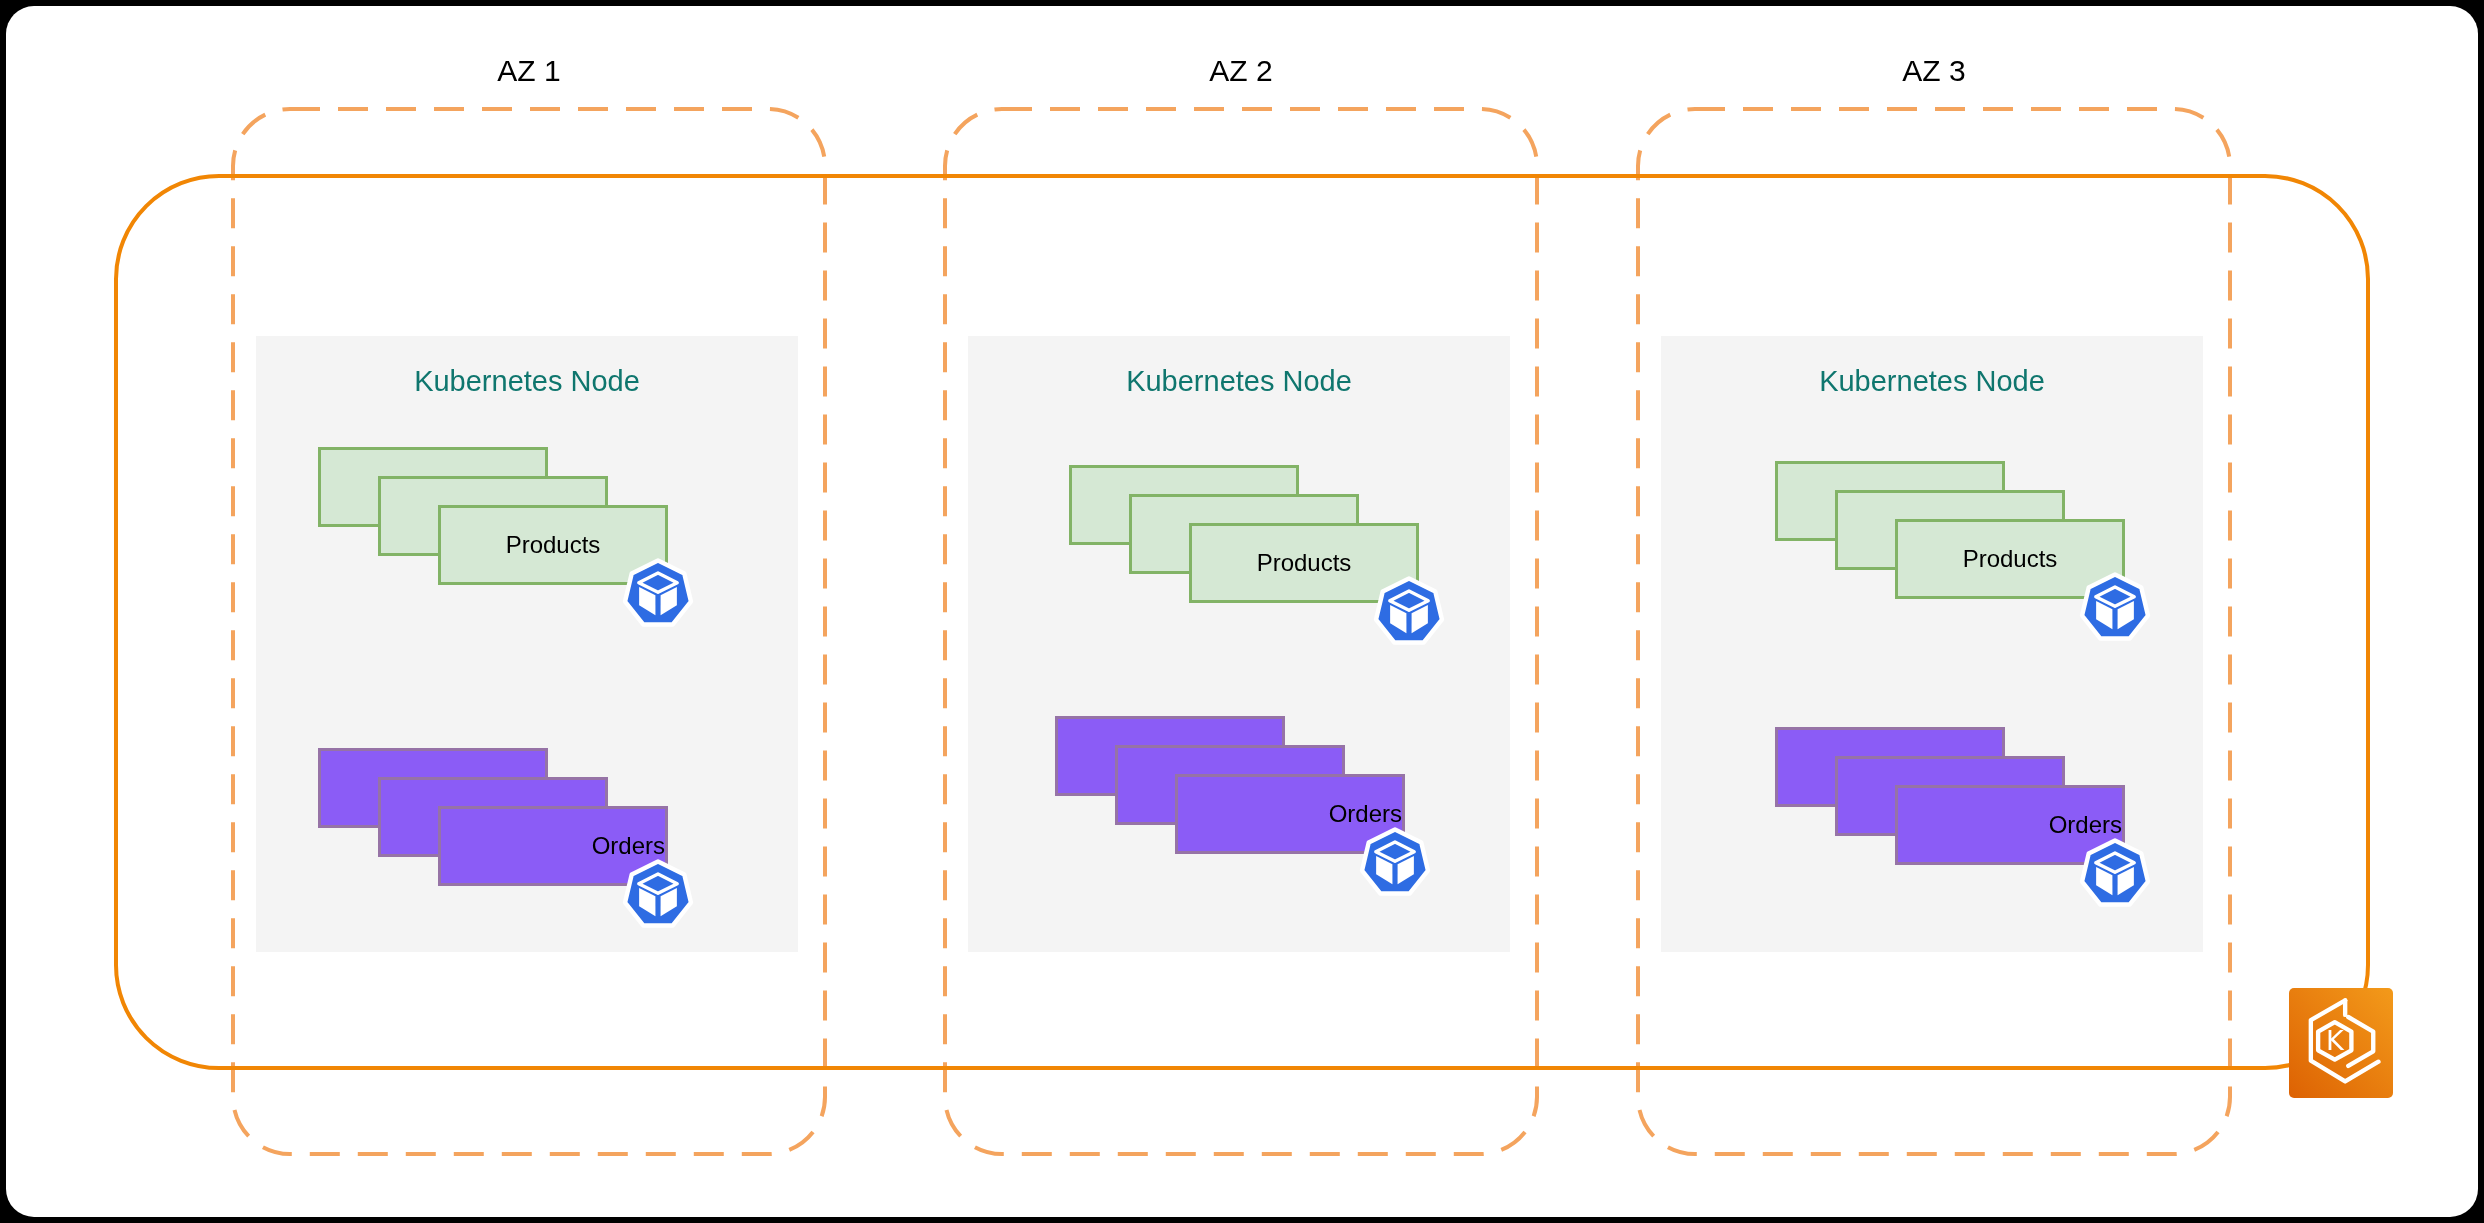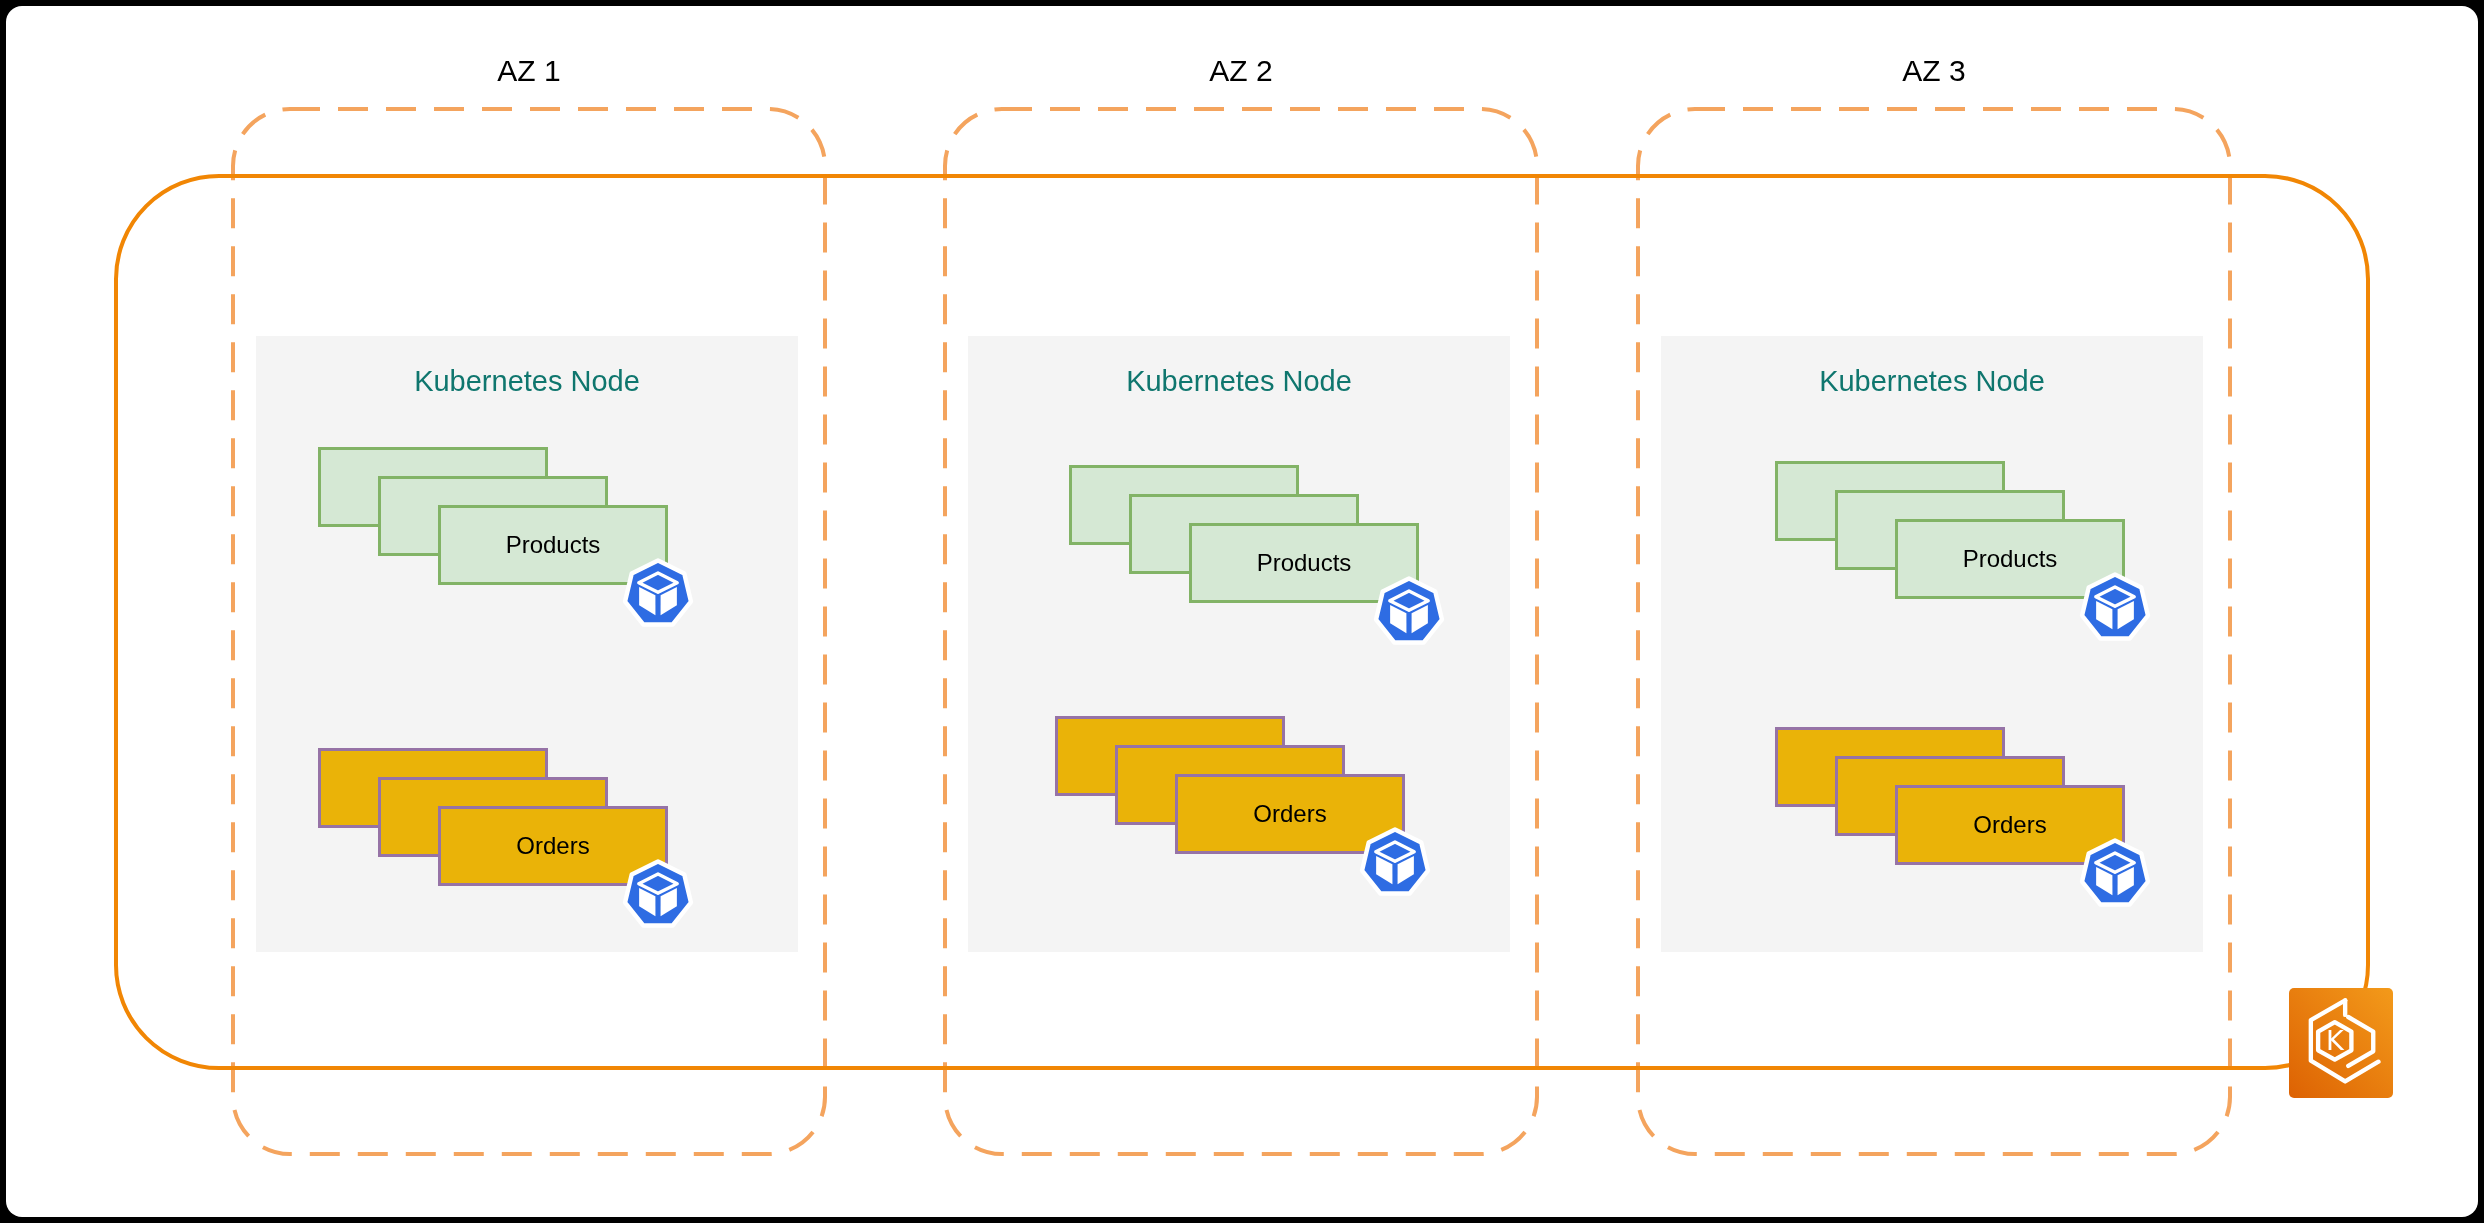--- a/index.html
+++ b/index.html
@@ -1,18 +1,18 @@
 <!DOCTYPE html>
 <html><head>
 <meta charset="utf-8">
 <style>
   html,body{margin:0;padding:0;background:#000;}
   .stage{position:relative;width:2484px;height:1223px;background:#000;overflow:hidden;
          font-family:"Liberation Sans",sans-serif;color:#111;}
-  .sheet{position:absolute;inset:6px;background:#ffffff;border-radius:16px;}
+  .sheet{position:absolute;inset:6px;background:#ffffff;border-radius:28px;}
 
   
   .underlay{position:absolute;left:0;top:0;width:2484px;height:1223px;}
   .az-rect{fill:none;stroke:#F4A45E;stroke-width:4;stroke-dasharray:30 18;}
   .cluster-rect{fill:none;stroke:#F18604;stroke-width:4;}
 
   .az{position:absolute;top:103px;width:592px;height:1045px;}
   .az.z1{left:227px}.az.z2{left:939px}.az.z3{left:1632px}
   .az-label{position:absolute;top:-56px;left:0;right:0;text-align:center;
             font-size:30px;line-height:36px;color:#000;}
@@ -23,21 +23,21 @@
 
   .stack{position:absolute;width:350px;height:138px;}
   .z1 .products{left:62px;top:111px}   .z1 .orders{left:62px;top:412px}
   .z2 .products{left:101px;top:129px}  .z2 .orders{left:87px;top:380px}
   .z3 .products{left:114px;top:125px}  .z3 .orders{left:114px;top:391px}
 
   .layer{position:absolute;width:230px;height:80px;border:3px solid;box-sizing:border-box;}
   .l1{left:0;top:0}.l2{left:60px;top:29px}
   .l3{left:120px;top:58px;display:flex;align-items:center;justify-content:center;}
   .products .layer{background:#D5E8D4;border-color:#82B366;}
-  .orders  .layer{background:#eab308;border-color:#9673A6;}
+  .orders  .layer{background:#8b5cf6;border-color:#9673A6;justify-content:flex-end;}
   .stack-label{font-size:24px;color:#000;}
 
   .pod-icon{position:absolute;right:-27px;bottom:-45px;width:74px;height:74px;}
 
   .eks-icon{position:absolute;left:2283px;top:982px;width:104px;height:110px;border-radius:5px;
             background:linear-gradient(to bottom left,#F39A1A,#DD6203);}
   .eks-icon svg{position:absolute;inset:0;width:100%;height:100%;}
 </style>
 </head>
 <body>

